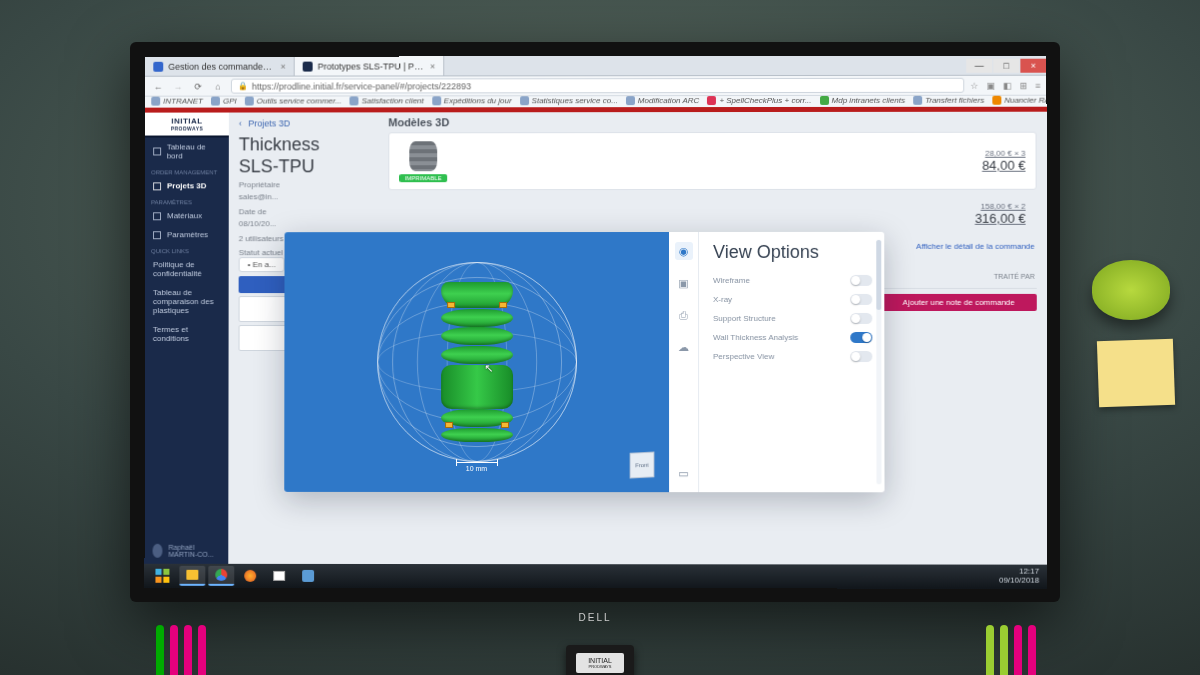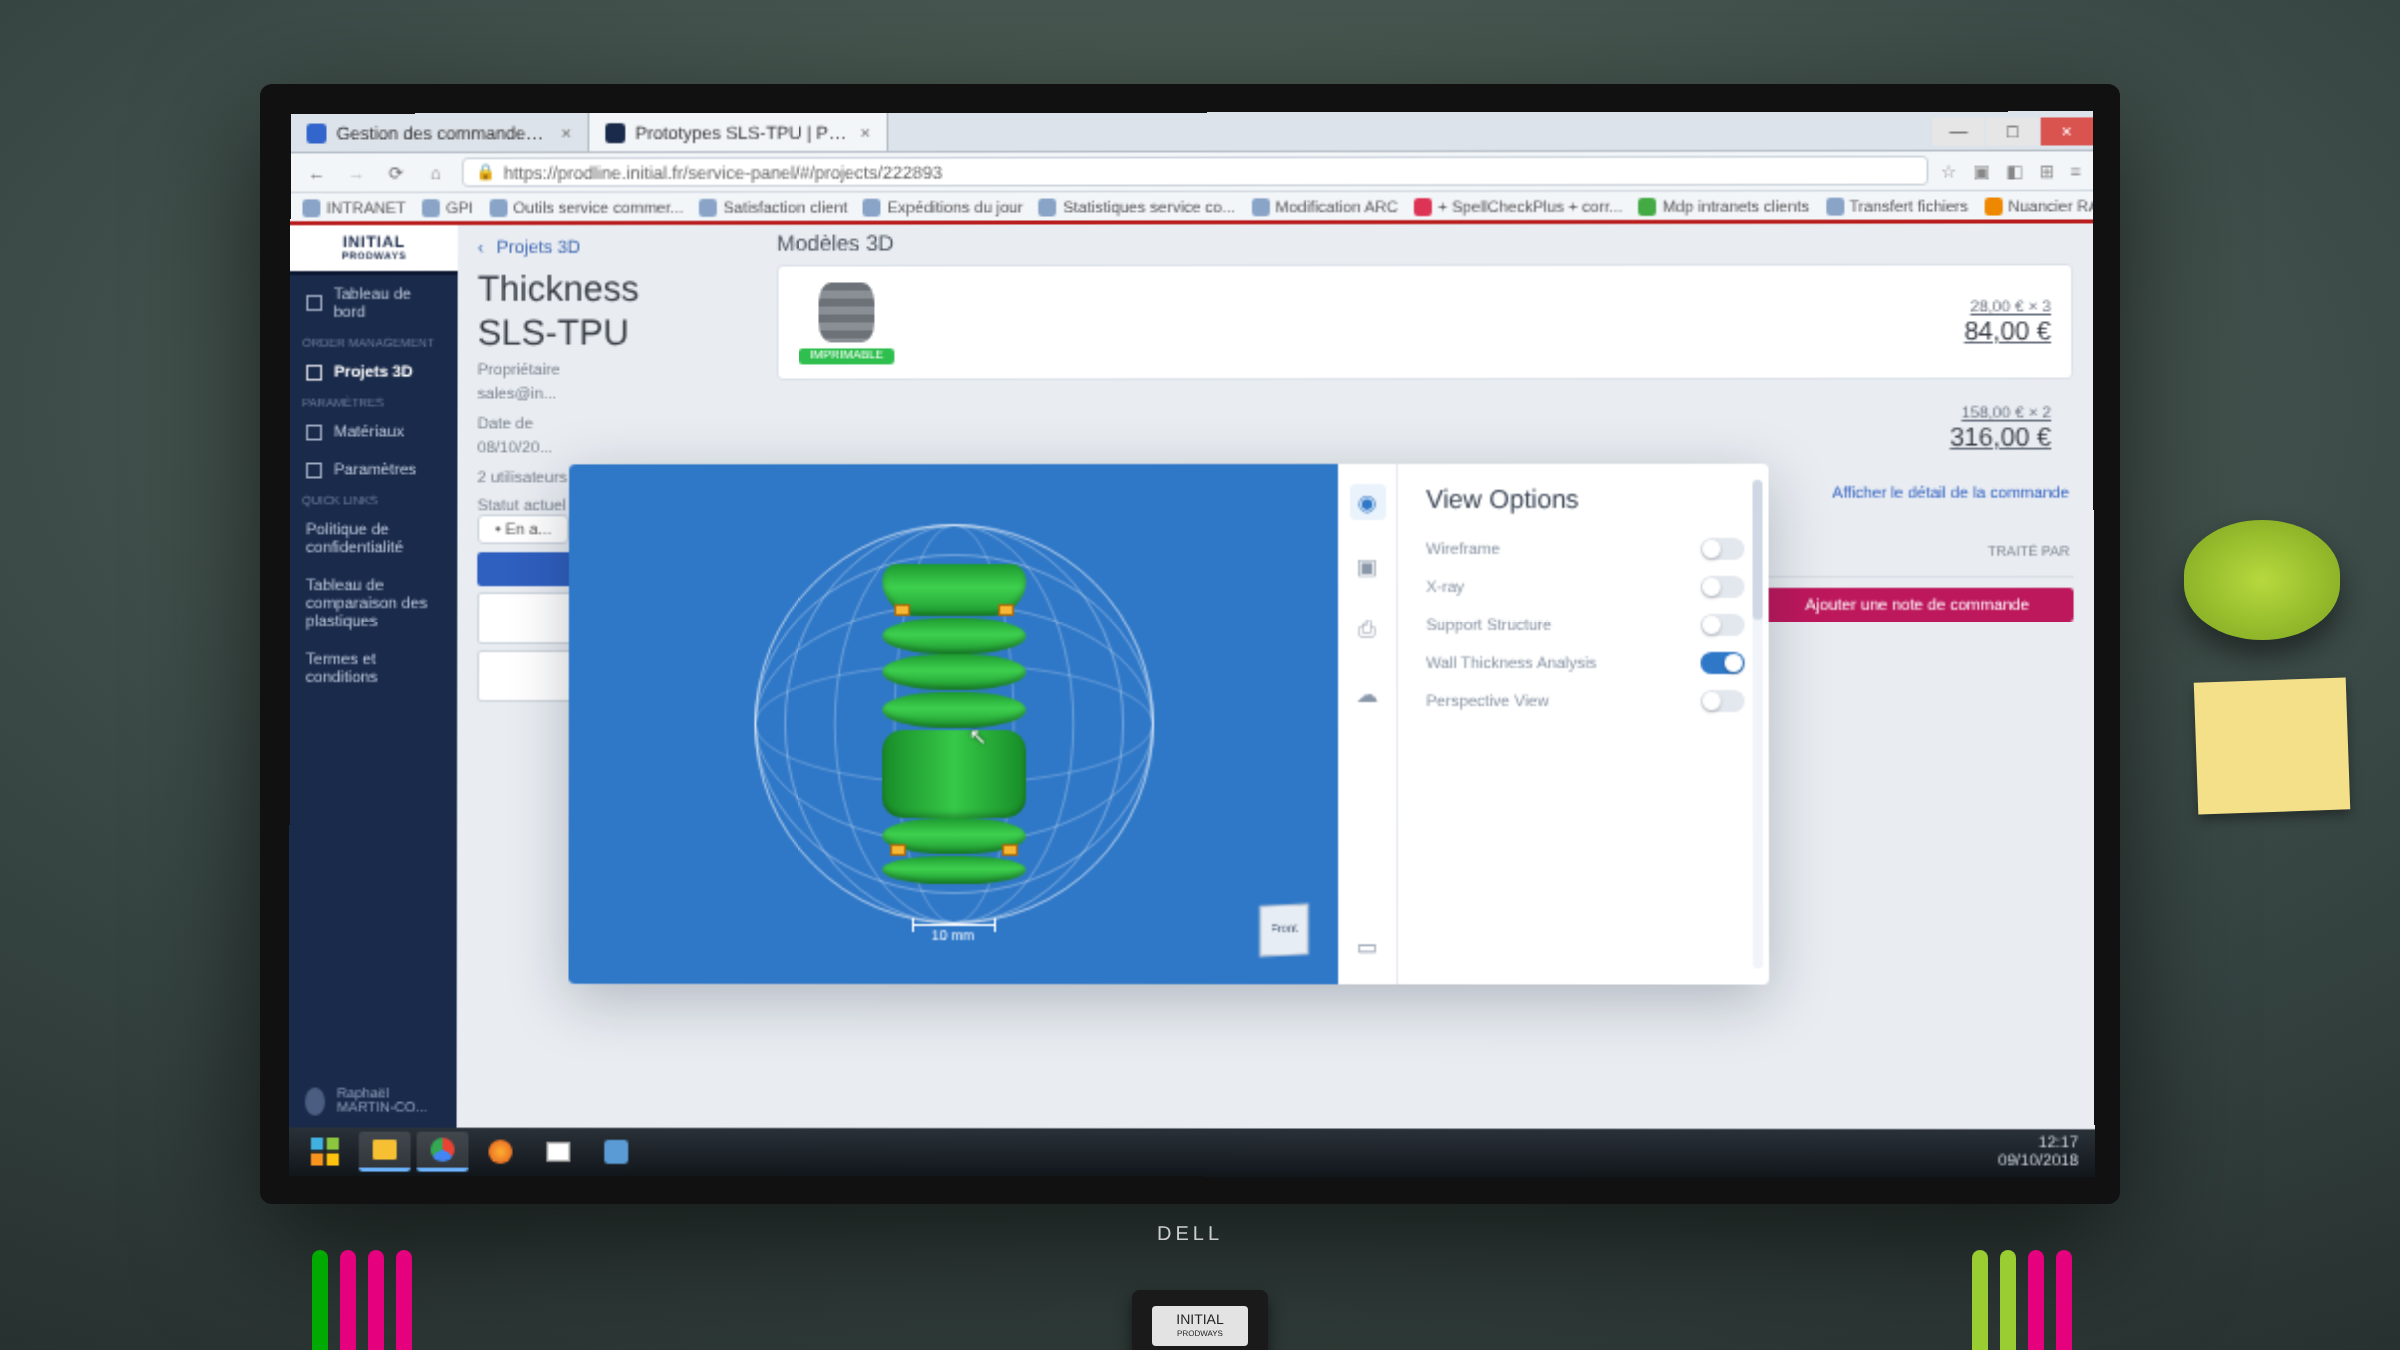--- a/index.html
+++ b/index.html
@@ -60,24 +60,24 @@
     height: 20px; display:flex; align-items:center;
     background:#f3f6f9; border-bottom:1px solid #d5dbe2;
     padding: 0 6px; gap:6px; font-size:9px;
   }
   .nav-btn { width:14px;height:14px;display:flex;align-items:center;justify-content:center;color:#666;}
   .addrfield { flex:1; background:#fff; border:1px solid #cfd6de; border-radius:3px; height:15px; padding:0 6px; display:flex; align-items:center; color:#666; gap:4px;}
   .lock { color:#4caf50; font-size:8px;}
   .addr-icons { display:flex; gap:8px; color:#888;}
 
   .bmbar {
-    height: 16px; display:flex; align-items:center; gap:8px;
-    background:#f3f6f9; border-bottom:2px solid #b91c1c;
+    height: 16px; display:flex; align-items:flex-start; gap:8px;
+    background:#f3f6f9; border-bottom:5px solid #b91c1c;
     padding:0 6px; font-size:8px; color:#555;
-    overflow:hidden; white-space:nowrap;
+    overflow:hidden; white-space:nowrap;font-style:italic;
   }
   .bm { display:flex; align-items:center; gap:3px;}
   .bm .ic { width:9px;height:9px;border-radius:2px;background:#8aa4c8;}
 
   
   .app {
     position: relative;
     height: calc(100% - 56px - 24px);
     display:flex;
     background:#e9edf2;
@@ -114,21 +114,21 @@
   .pagehead h1 { font-size:18px; color:#3a3f47; font-weight:300; line-height:1.2;}
   .meta { font-size:8px; color:#7b828c; margin-top:3px;}
   .status-row { margin-top:5px; font-size:8px;}
   .status-chip { display:inline-block; padding:2px 8px; background:#fff; border:1px solid #cfd6de; border-radius:3px; color:#555;}
   .primary-btn { display:inline-block; background:#2f5fbf; color:#fff; font-size:8px; padding:4px 42px; border-radius:2px; margin-top:4px;}
   .ghost-btn { display:inline-block; border:1px solid #cfd6de; background:#fff; padding:3px 38px; border-radius:2px; margin-top:3px;}
 
   .models {
     flex:1; padding:4px 10px 0; overflow:hidden;
   }
-  .models h2 { font-size:11px; color:#4b525c; font-weight:400; margin-bottom:4px;}
+  .models h2 { font-size:11px; color:#4b525c; font-weight:700; margin-bottom:4px;}
   .model-row {
     display:flex; align-items:center; gap:12px; background:#fff; border:1px solid #dde2e9;
     border-radius:3px; padding:6px 10px; margin-bottom:5px; position:relative;
   }
   .thumb {
     width:48px; height:44px; display:flex; flex-direction:column; align-items:center; justify-content:center;
   }
   .thumb .bellows {
     width:28px;height:30px;
     background:
@@ -235,21 +235,21 @@
   }
   .toolcol .tbtn {
     width:18px;height:18px;display:flex;align-items:center;justify-content:center;
     color:#8b98a9; font-size:11px; cursor:pointer;
   }
   .toolcol .tbtn.active{ color:#2f78c8; background:#eaf2fb; border-radius:3px;}
   .toolcol .tsp { flex:1;}
   .optcol {
     flex:1; padding:10px 12px 10px 14px; position:relative;
   }
-  .optcol h3 { font-size:13px; font-weight:400; color:#374353; margin-bottom:8px;}
+  .optcol h3 { font-size:18px; font-weight:400; color:#374353; margin-bottom:8px;}
   .opt { display:flex; justify-content:space-between; align-items:center; font-size:8px; color:#8692a2; padding:4px 0;}
   .toggle {
     width:22px;height:11px;background:#e3e8ef;border-radius:6px;position:relative;
   }
   .toggle::after{
     content:"";position:absolute;width:9px;height:9px;border-radius:50%;
     background:#fff;top:1px;left:1px;box-shadow:0 1px 2px rgba(0,0,0,.25);
     transition:.1s;
   }
   .toggle.on{ background:#2f78c8;}

